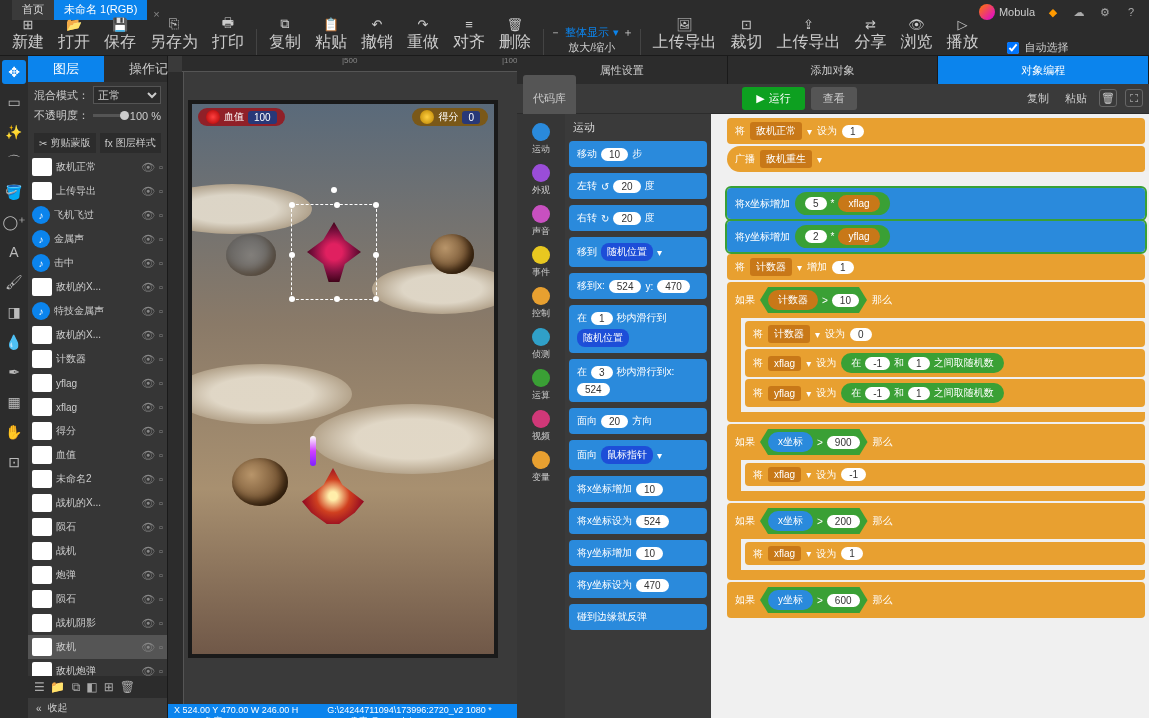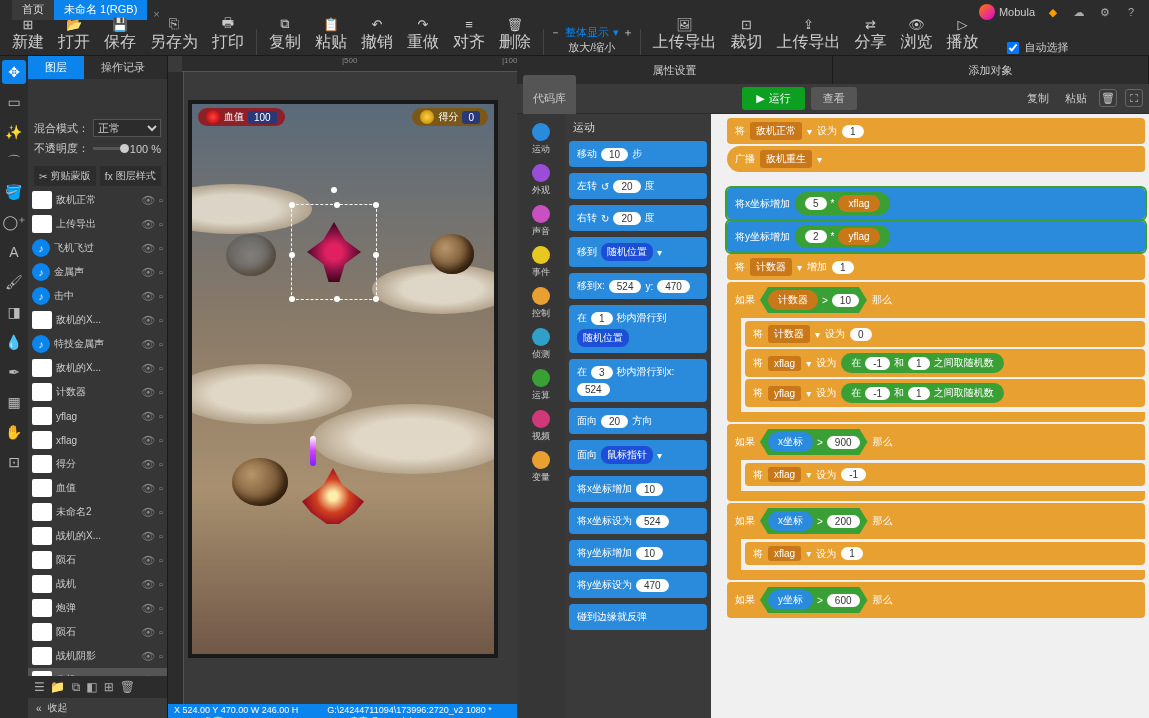--- a/index.html
+++ b/index.html
@@ -31,23 +31,23 @@
 .main { display: flex; height: calc(100% - 56px); }
 
 
 .left-tools { width: 28px; background: #2c2c2c; display: flex; flex-direction: column; align-items: center; padding-top: 4px; gap: 6px; }
 .lt-btn { width: 24px; height: 24px; display: flex; align-items: center; justify-content: center; color: #bbb; cursor: pointer; border-radius: 3px; font-size: 14px; }
 .lt-btn.active { background: #0b84ed; color: #fff; }
 
 
 .layers-panel { width: 140px; background: #363636; display: flex; flex-direction: column; border-right: 1px solid #1a1a1a; }
 .lp-tabs { display: flex; background: #2c2c2c; }
-.lp-tab { flex: 0 0 auto; padding: 4px 17px; font-size: 11px; cursor: pointer; }
+.lp-tab { flex: 0 0 auto; padding: 4px 25px; font-size: 13px; cursor: pointer; }
 .lp-tab.active { background: #0b84ed; color: #fff; }
-.lp-opts { padding: 4px 6px; font-size: 11px; margin-top: 36px; }
+.lp-opts { padding: 4px 6px; font-size: 11px; }
 .lp-opts-row { display: flex; align-items: center; gap: 4px; margin-bottom: 4px; }
 .lp-opts select { background: #2c2c2c; color: #ccc; border: 1px solid #555; font-size: 11px; flex: 1; height: 18px; }
 .lp-opts .slider { flex: 1; height: 3px; background: #555; position: relative; }
 .lp-opts .slider::after { content: ""; position: absolute; right: -3px; top: -3px; width: 9px; height: 9px; background: #ccc; border-radius: 50%; }
 .lp-sub { display: flex; gap: 4px; padding: 2px 6px; }
 .lp-sub-btn { flex: 1; background: #2c2c2c; padding: 3px 4px; font-size: 10px; text-align: center; cursor: pointer; display: flex; align-items: center; justify-content: center; gap: 3px; }
 .layers-list { flex: 1; overflow-y: auto; }
 .layer-row { display: flex; align-items: center; height: 24px; padding: 0 4px; gap: 4px; cursor: pointer; }
 .layer-row.sel { background: #555; }
 .layer-thumb { width: 20px; height: 18px; background: #fff; border-radius: 2px; flex-shrink: 0; }
@@ -472,20 +472,21 @@
     <div class="status-bar">
       <span>X 524.00 Y 470.00 W 246.00 H 222.00 角度 0</span>
       <span>G:\24244711094\173996:2720_v2 1080 * 1928 像素 @ 300 dpi</span>
     </div>
   </div>
 
   <div class="prog-area">
     <div class="prog-tabs">
       <div class="prog-tab">属性设置</div>
       <div class="prog-tab">添加对象</div>
+      <div class="prog-tab active">对象编程</div>
     </div>
     <div class="prog-toolbar">
       <div class="code-lib-btn">代码库</div>
       <div style="flex:1"></div>
       <div class="run-btn">
           <span>▶</span>
           <span>运行</span>
         </div>
       <div class="view-btn">查看</div>
       <div style="flex:1"></div>

